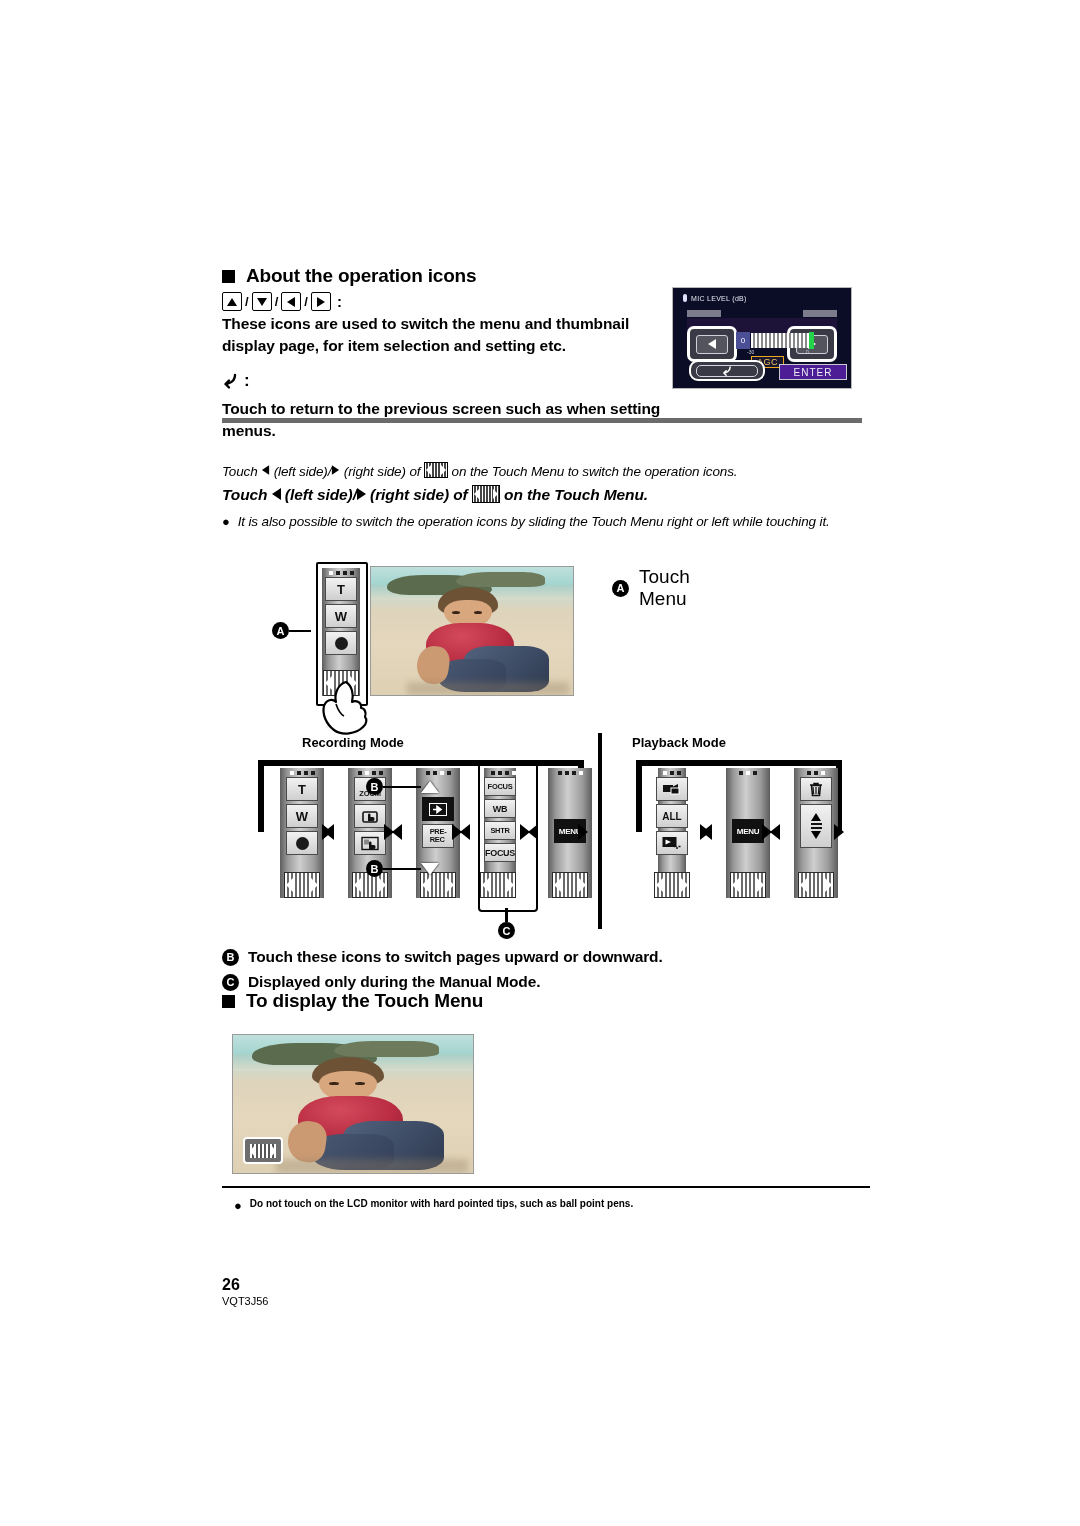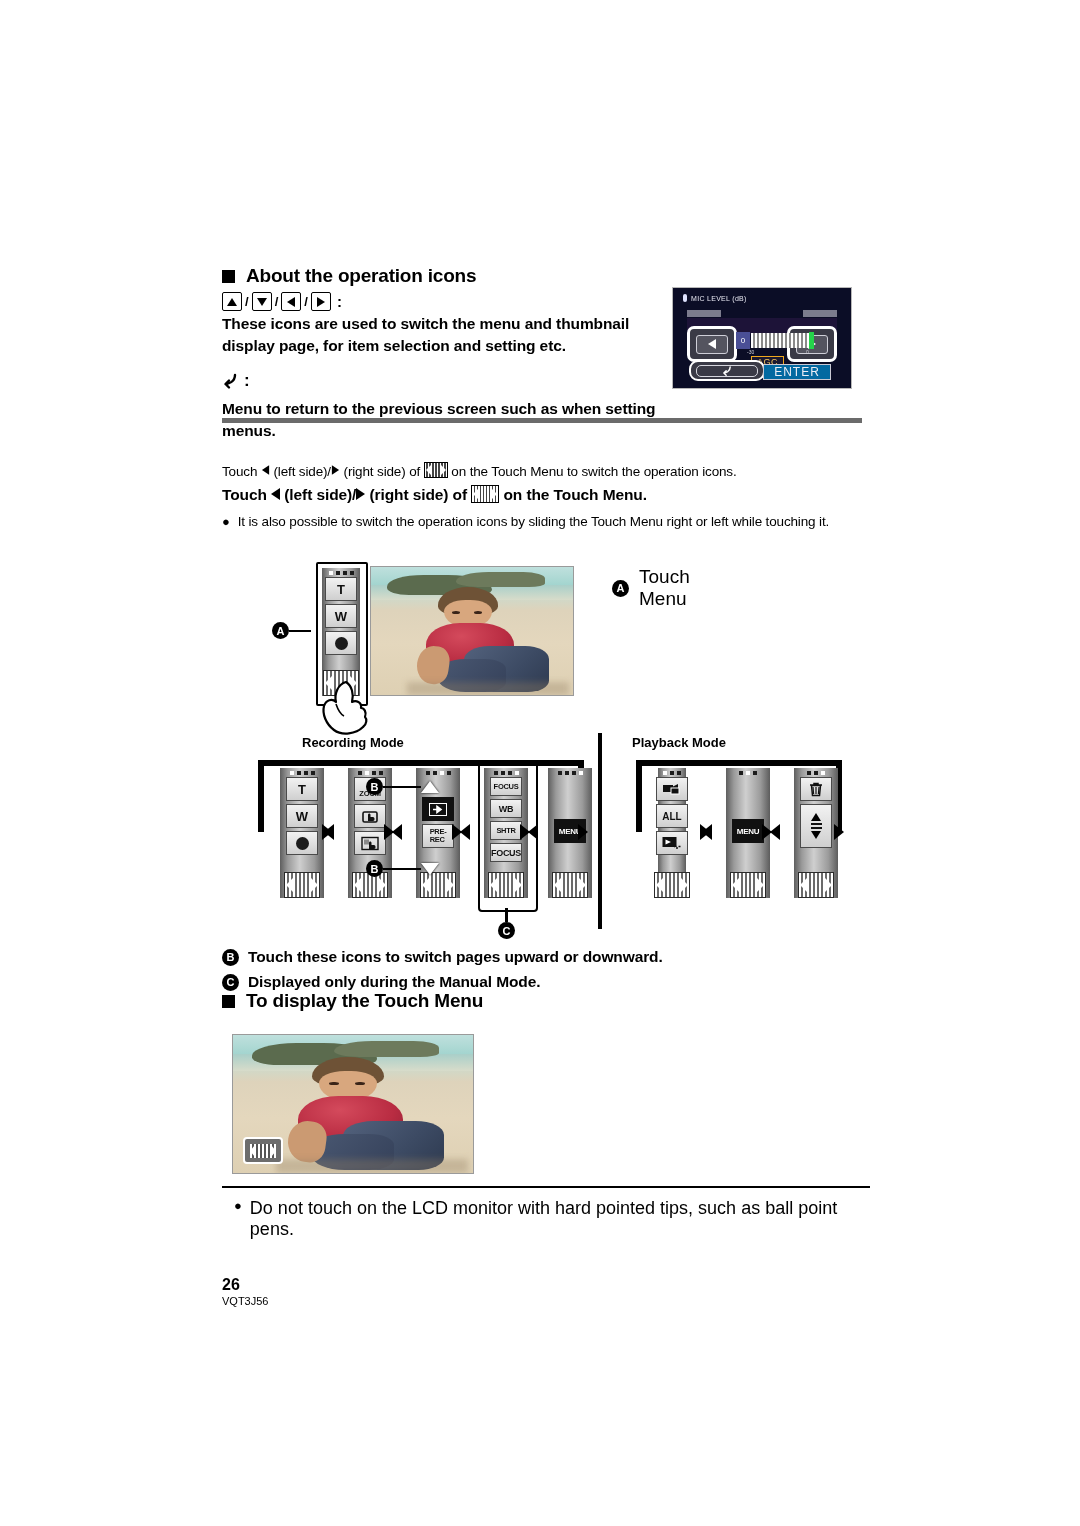--- a/index.html
+++ b/index.html
@@ -157,23 +157,23 @@
   .lcd-back {
     position:absolute; left:16px; bottom:7px; width:72px; height:17px;
     border:2.5px solid #fff; border-radius:9px; background:#3a3a46;
     display:flex;align-items:center;justify-content:center;
   }
   .lcd-back .inner2 {
     width:60px;height:10px;border:1.2px solid #d6d6de;border-radius:5px;
     display:flex;align-items:center;justify-content:center;color:#fff;font-size:8px;
   }
   .lcd-enter {
-    position:absolute; right:20px; bottom:8px; width:66px; height:14px;
-    border:1.2px solid #c9c9d4; background:#0369a1; color:#ecedf5;
-    font-size:12px; letter-spacing:1px;
+    position:absolute; right:4px; bottom:8px; width:66px; height:14px;
+    border:1.2px solid #c9c9d4; background:#4c1d95; color:#ecedf5;
+    font-size:10px; letter-spacing:1px;
     display:flex;align-items:center;justify-content:center;
   }
 
   
   .tm-glyph {
     display: inline-block;
     vertical-align: -3px;
     width: 26px; height: 16px;
     border: 1.4px solid #000;
     background: repeating-linear-gradient(to right,#ffffff 0 1.5px,#444 1.5px 3px);
@@ -353,21 +353,21 @@
 
     <div class="body-bold" style="margin-top:2px; width:445px;">These icons are used to switch the menu and thumbnail display page, for item selection and setting etc.</div>
 
     <div class="ret-line">
       <svg width="18" height="18" viewBox="0 0 18 18">
         <path d="M13 3 C13 10, 6 12, 3.5 12 L7 8.5 L3.5 12 L7 15.5" fill="none" stroke="#000" stroke-width="2.4" stroke-linecap="round" stroke-linejoin="round"></path>
       </svg>
       <span>:</span>
     </div>
 
-    <div class="body-bold" style="margin-top:7px; width:450px;">Menu to return to the previous screen such as when setting menus.</div>
+    <div class="body-bold" style="margin-top:7px; width:450px;">Touch to return to the previous screen such as when setting menus.</div>
 
     <div class="lcdshot">
       <div class="lcd-title">
         <span class="mic-glyph"></span>
         <span>MIC LEVEL (dB)</span>
       </div>
       <div class="lcd-bar-l"></div>
       <div class="lcd-bar-r"></div>
       <div class="lcd-band"></div>
       <div class="lcd-arrow-btn l">
@@ -394,21 +394,21 @@
         </span>
       </div>
       <div class="lcd-enter">ENTER</div>
     </div>
   </div>
 
   <div style="position:absolute; left:0; top:415px; width:640px;">
     <div class="rule-thick"></div>
   </div>
 
-  <div style="position:absolute; left:0; top:462px; width:645px;">
+  <div style="position:absolute; left:0; top:462px; width:645px;font-style:italic;">
 
     <div class="body-reg">
       <span>Touch</span>
       <span class="tri-out-l" style="transform:scale(.8);"></span>
       <span>(left side)/</span><span class="tri-out-r" style="transform:scale(.8);"></span>
       <span>(right side) of</span>
       <span class="tm-glyph sm"></span>
       <span>on the Touch Menu to switch the operation icons.</span>
     </div>
 
@@ -546,21 +546,21 @@
         <svg width="18" height="13" viewBox="0 0 18 13">
           <rect x="0.5" y="0.5" width="17" height="12" fill="#111" stroke="#fff" stroke-width="1"></rect>
           <path d="M4 6.5 L11 6.5 M8 3.5 L12 6.5 L8 9.5 Z" fill="#fff" stroke="#fff" stroke-width="1.6"></path>
         </svg>
       </div>
       <div class="mbtn small" style="line-height:1.05;">PRE-<br>REC</div>
       <div class="hatch"></div>
     </div>
 
     <div style="position:absolute; left:220px; top:2px; width:56px; height:146px; border:2.5px solid #000; border-radius:4px;"></div>
-    <div class="menustrip" style="position:absolute; left:226px; top:8px; width:44px; height:130px;">
+    <div class="menustrip" style="position:absolute; left:226px; top:8px; width:32px; height:130px;align-items:flex-end;">
       <div class="dots">
           <i></i>
           <i></i>
           <i></i>
           <i class="on"></i>
         </div>
       <div class="mbtn small" style="height:17px;">FOCUS</div>
       <div class="mbtn small" style="height:17px;font-size:9px;">WB</div>
       <div class="mbtn small" style="height:17px;">SHTR</div>
       <div class="mbtn small" style="height:17px;font-size:9px;">FOCUS</div>
@@ -714,21 +714,21 @@
           <span class="bars"></span>
         </div>
     </div>
   </div>
 
 
   <div style="position:absolute; left:0; top:1186px; width:648px;" class="rule-thin"></div>
 
   <div style="position:absolute; left:12px; top:1198px; width:636px; display:flex; gap:8px;">
     <span style="font-size:13px;">●</span>
-    <span style="font-size:18px;">Do not touch on the LCD monitor with hard pointed tips, such as ball point pens.</span>
+    <span style="font-size:10px;font-weight:bold;">Do not touch on the LCD monitor with hard pointed tips, such as ball point pens.</span>
   </div>
 
   <div style="position:absolute; left:0; top:1276px;">
     <div style="font-size:16px; font-weight:bold;">26</div>
     <div style="font-size:11px; margin-top:1px;">VQT3J56</div>
   </div>
 
 </div>
 
 </body></html>

